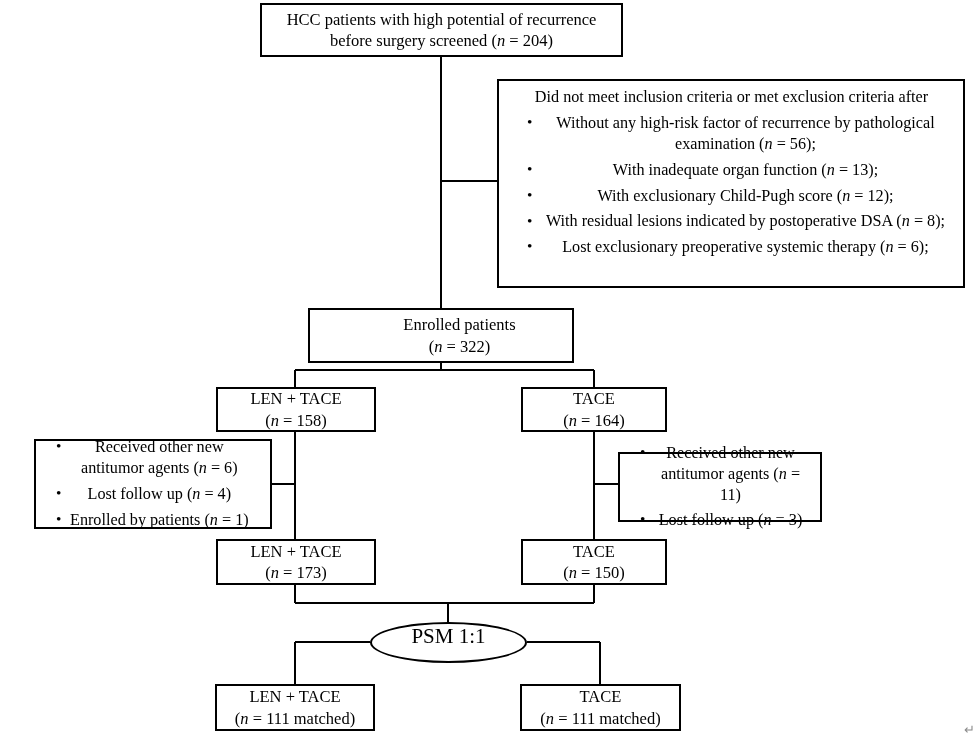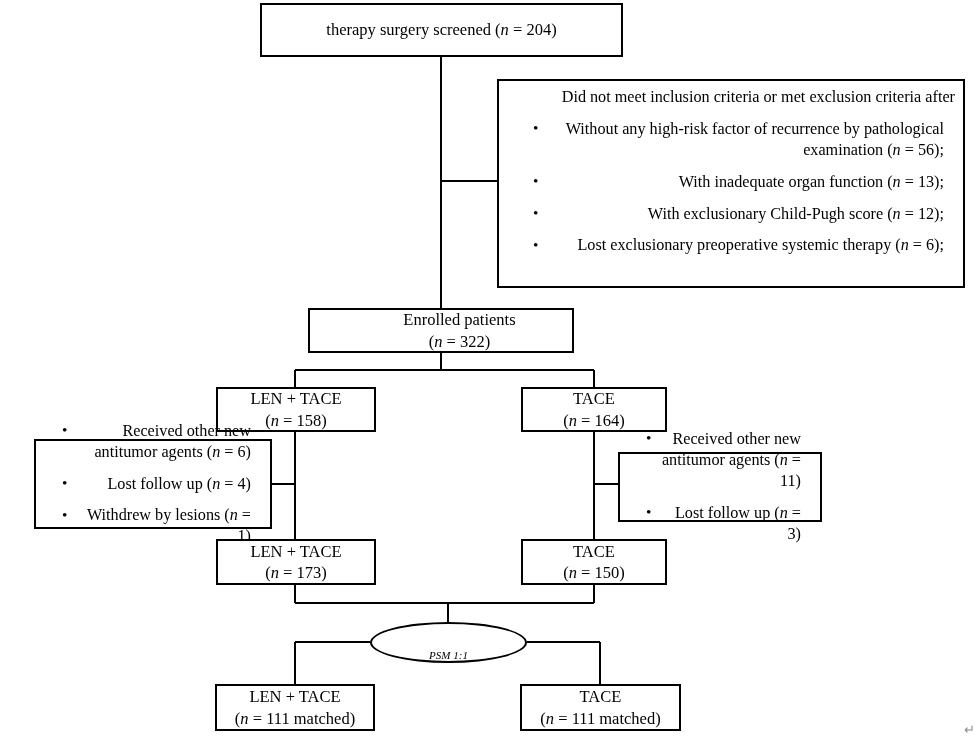--- a/index.html
+++ b/index.html
@@ -39,57 +39,56 @@
     line-height: 1.30;
     font-size: 16.5px;
     z-index: 3;
   }
   .node .line { display: block; white-space: nowrap; }
   .listbox {
     position: absolute;
     box-sizing: border-box;
     border: 2.5px solid #000000;
     background: #ffffff;
-    text-align: right;
+    text-align: center;
     font-size: 16.2px;
     line-height: 1.29;
     z-index: 3;
     padding: 6px 8px 6px 9px;
   }
   .listbox .head { display: block; margin-bottom: 0px; }
   .listbox ul {
     list-style: none;
     margin: 0;
     padding: 0 0 0 14px;
   }
   .listbox li {
     position: relative;
     padding-left: 14px;
-    margin: 11px;
+    margin: 5px;
   }
   .listbox li::before {
     content: "\2022";
     position: absolute;
     left: 0;
     top: -0.06em;
     font-size: 0.95em;
   }
   .listbox.plain ul { padding-left: 6px; }
   .ellipse {
     position: absolute;
     box-sizing: border-box;
     border: 2.5px solid #000000;
     border-radius: 50%;
     background: #ffffff;
     display: flex;
-    align-items: flex-end;
+    align-items: flex-start;
     justify-content: center;
-    font-size: 11px;
+    font-size: 21px;
     z-index: 3;
-    font-style: italic;
   }
   i.v { font-style: italic; }
   .pilcrow {
     position: absolute;
     color: #8a8a8a;
     font-size: 13px;
     font-family: "Liberation Sans", sans-serif;
     z-index: 2;
   }
 </style>
@@ -124,37 +123,39 @@
       <line x1="448" y1="603" x2="448" y2="622"></line>
 
       <line x1="295" y1="642" x2="370" y2="642"></line>
       <line x1="527" y1="642" x2="600" y2="642"></line>
       <line x1="295" y1="642" x2="295" y2="684"></line>
       <line x1="600" y1="642" x2="600" y2="684"></line>
     </g>
   </svg>
 
   <div class="node" style="left:260px; top:3px; width:363px; height:54px;">
-    <span class="line"><span>therapy surgery screened (</span><i class="v">n</i><span> = 204)</span></span>
+    <span class="line">HCC patients with high potential of recurrence</span>
+    <span class="line"><span>before surgery screened (</span><i class="v">n</i><span> = 204)</span></span>
   </div>
 
   <div class="listbox" style="left:497px; top:79px; width:468px; height:209px;">
     <span class="head">Did not meet inclusion criteria or met exclusion criteria after</span>
     <ul>
       <li>
         <span>Without any high-risk factor of recurrence by pathological</span><br>
         <span>examination (</span><i class="v">n</i><span> = 56);</span>
       </li>
       <li><span>With inadequate organ function (</span><i class="v">n</i><span> = 13);</span></li>
       <li><span>With exclusionary Child-Pugh score (</span><i class="v">n</i><span> = 12);</span></li>
+      <li><span>With residual lesions indicated by postoperative DSA (</span><i class="v">n</i><span> = 8);</span></li>
       <li><span>Lost exclusionary preoperative systemic therapy (</span><i class="v">n</i><span> = 6);</span></li>
     </ul>
   </div>
 
-  <div class="node" style="left:308px; top:308px; width:266px; height:45px;padding-left:37px;">
+  <div class="node" style="left:308px; top:308px; width:266px; height:55px;padding-left:37px;">
     <span class="line">Enrolled patients</span>
     <span class="line"><span>(</span><i class="v">n</i><span> = 322)</span></span>
   </div>
 
   <div class="node" style="left:216px; top:387px; width:160px; height:45px;">
     <span class="line">LEN + TACE</span>
     <span class="line"><span>(</span><i class="v">n</i><span> = 158)</span></span>
   </div>
 
   <div class="node" style="left:521px; top:387px; width:146px; height:45px;">
@@ -162,21 +163,21 @@
     <span class="line"><span>(</span><i class="v">n</i><span> = 164)</span></span>
   </div>
 
   <div class="listbox plain" style="left:34px; top:439px; width:238px; height:90px; display:flex; align-items:center;">
     <ul>
       <li>
         <span>Received other new</span><br>
         <span>antitumor agents (</span><i class="v">n</i><span> = 6)</span>
       </li>
       <li><span>Lost follow up (</span><i class="v">n</i><span> = 4)</span></li>
-      <li><span>Withdrew by lesions (</span><i class="v">n</i><span> = 1)</span></li>
+      <li><span>Enrolled by patients (</span><i class="v">n</i><span> = 1)</span></li>
     </ul>
   </div>
 
   <div class="listbox plain" style="left:618px; top:452px; width:204px; height:70px; display:flex; align-items:center;">
     <ul>
       <li>
         <span>Received other new</span><br>
         <span>antitumor agents (</span><i class="v">n</i><span> = 11)</span>
       </li>
       <li><span>Lost follow up (</span><i class="v">n</i><span> = 3)</span></li>

